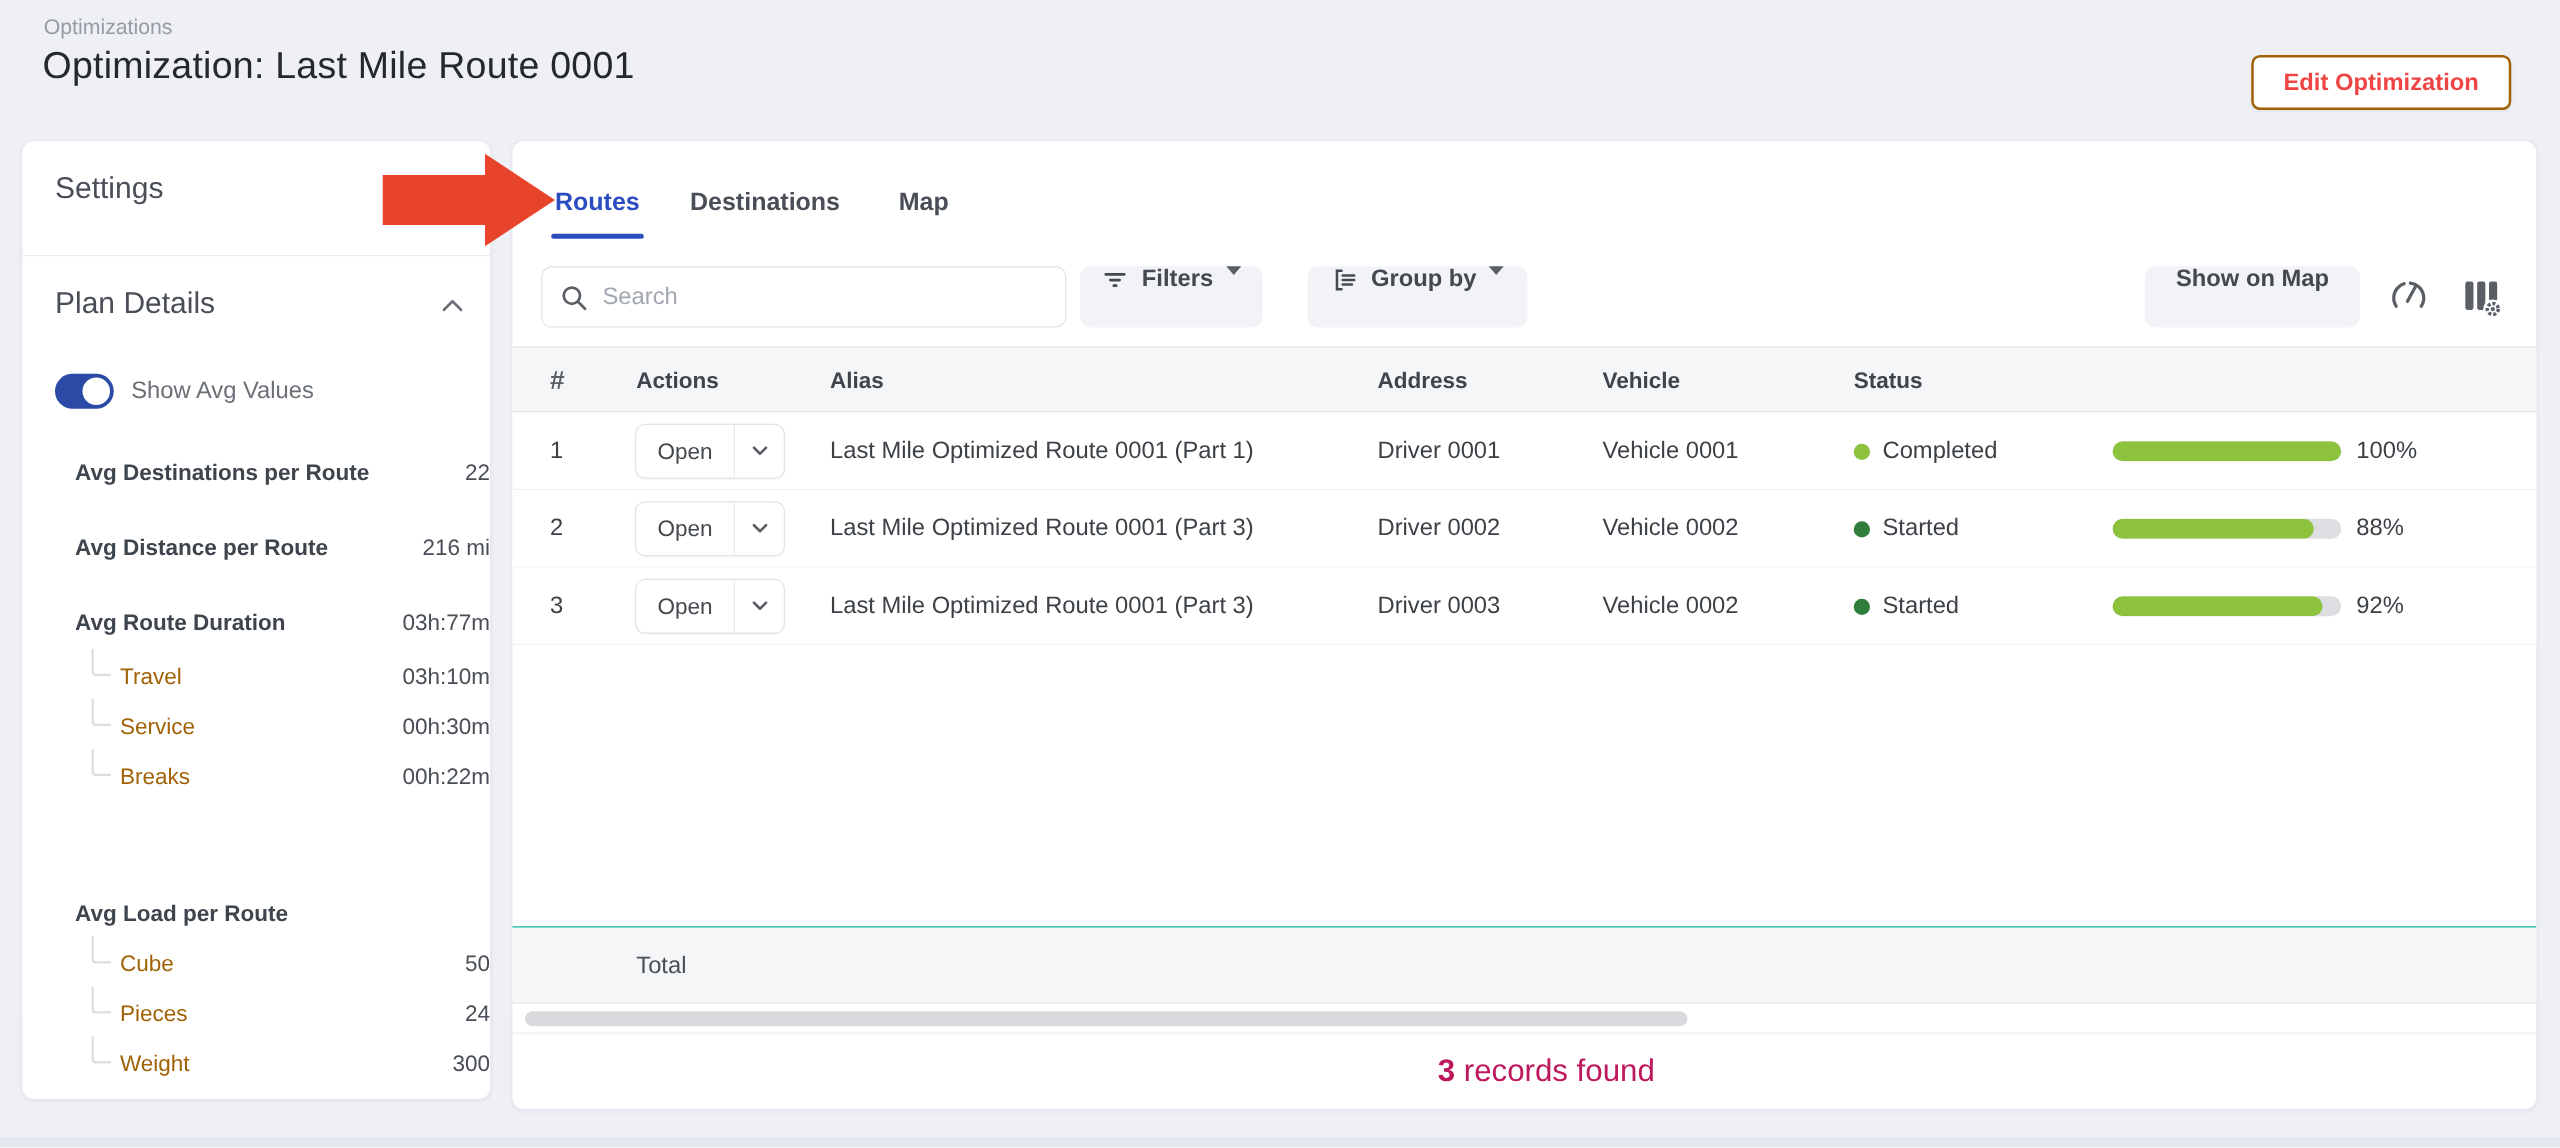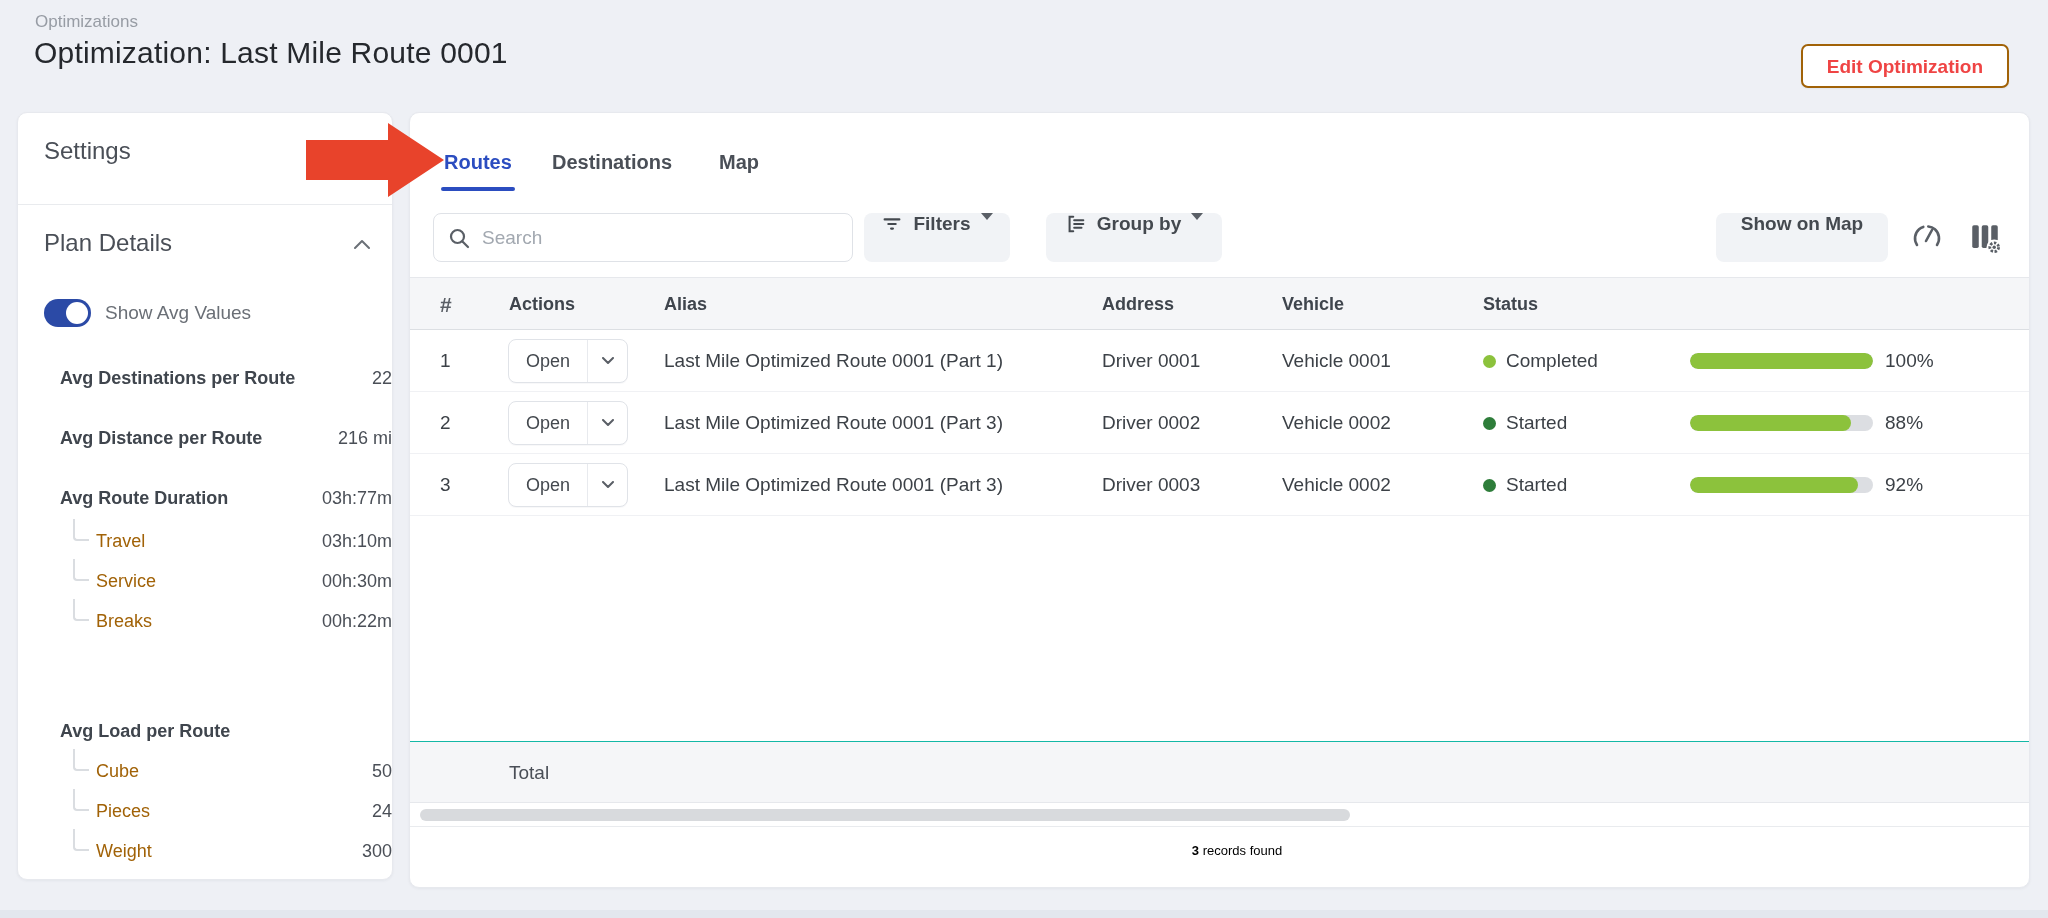--- a/index.html
+++ b/index.html
@@ -123,21 +123,21 @@
   .plabel { position:absolute; left:1475px; top:0; line-height:62px; font-size:19px; color:#3c4147; }
 
   .total-row {
     position:absolute; left:0; top:628px; width:100%; height:62px;
     background:#f5f6f8; border-top:1px solid #14b8a6; border-bottom:1px solid #e6e8ec;
   }
   .total-label { position:absolute; left:99px; line-height:62px; font-size:19px; color:#4a4f57; }
 
   .hscroll { position:absolute; left:10px; top:696px; width:930px; height:12px; background:#d8dadd; border-radius:6px; cursor:pointer; }
   .footer-divider { position:absolute; left:0; top:713px; width:100%; height:1px; background:#e9ebee; }
-  .records { position:absolute; left:0; top:730px; width:100%; text-align:center; font-size:13px; color:#000000;padding-left:35px; }
+  .records { position:absolute; left:0; top:730px; width:100%; text-align:center; font-size:25px; color:#be185d;padding-left:35px; }
   .records b { font-weight:700; }
 
   .red-arrow { position:absolute; left:306px; top:120px; z-index:20; }
 
   .bottom-strip { position:absolute; left:0; bottom:0; width:100%; height:8px; background:#e3e7ee; }
 
   svg { display:block; }
 </style>
 </head>
 <body>

